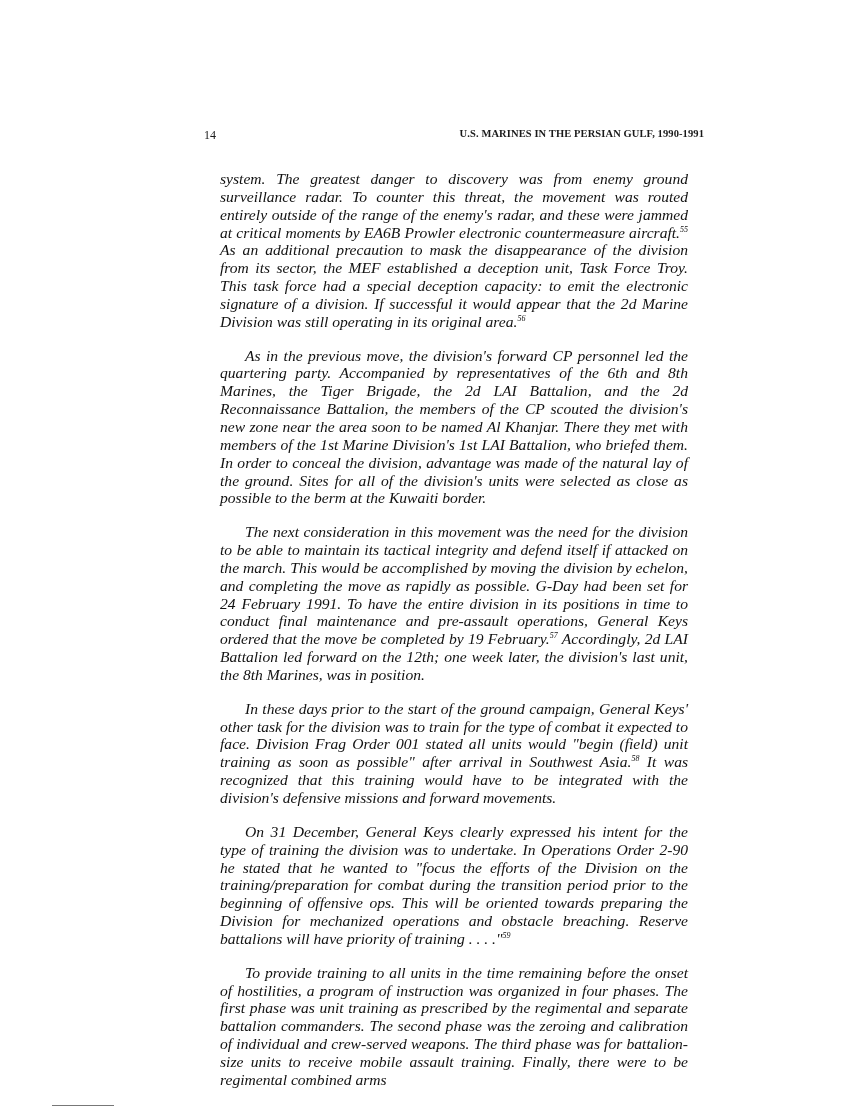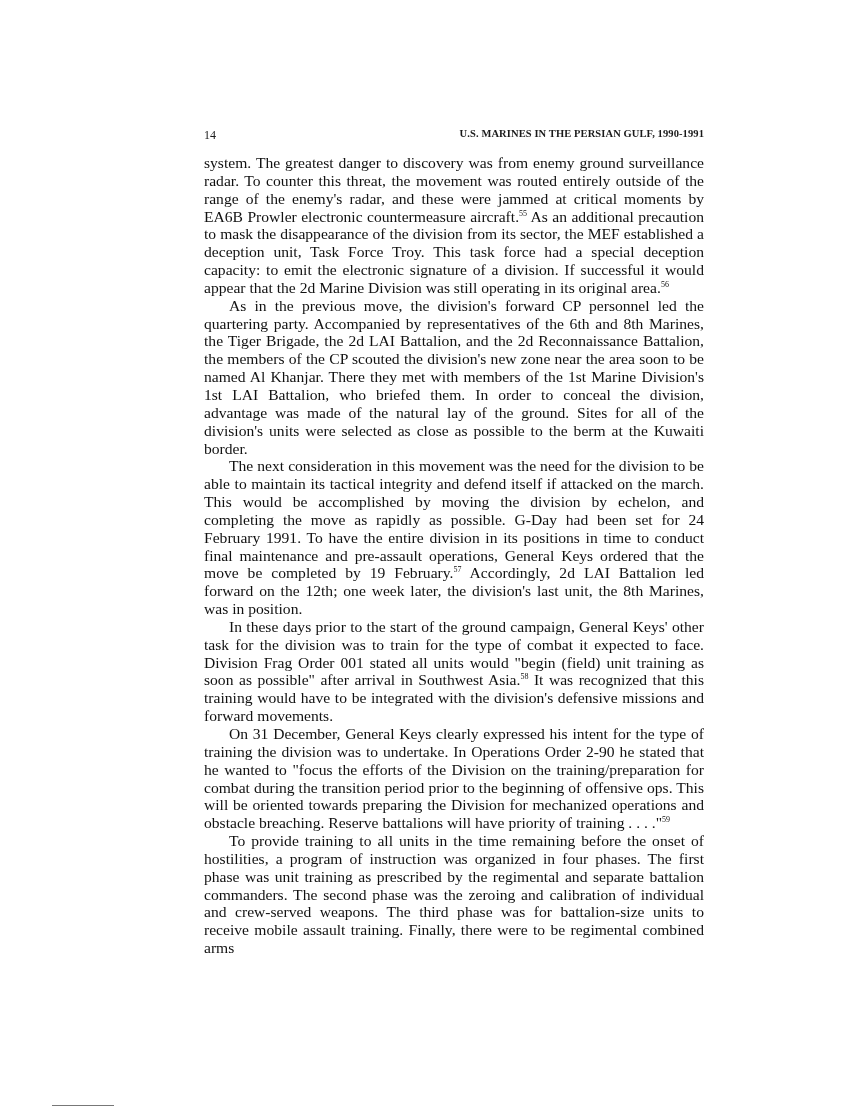--- a/index.html
+++ b/index.html
@@ -9,21 +9,21 @@
     position: absolute; left: 188px; top: 128px; width: 500px; height: 16px;
     font-family: "Liberation Serif", serif; color: #1a1a1a;
   }
   .page-num { position: absolute; left: 0; top: 0; font-size: 12px; }
   .book-title { position: absolute; right: 0; top: 0; font-size: 10.5px; font-weight: bold; letter-spacing: 0.1px; margin-left: 24px; }
   .body {
     position: absolute; left: 188px; top: 154px; width: 500px;
     font-family: "Liberation Serif", serif; font-size: 15.6px; line-height: 17.85px;
     color: #111111; text-align: justify; hyphens: none;
   }
-  .body p { margin: 0; text-indent: 0; }
+  .body p { margin: 16px; text-indent: 0; font-style: italic; }
   .body p.indent { text-indent: 25px; }
   sup { font-size: 8px; line-height: 0; vertical-align: 6px; }
   .rule {
     position: absolute; left: 36px; top: 1105px; width: 62px; height: 1px; background: #777777;
   }
 </style>
 </head>
 <body>
 
 <div class="page">

